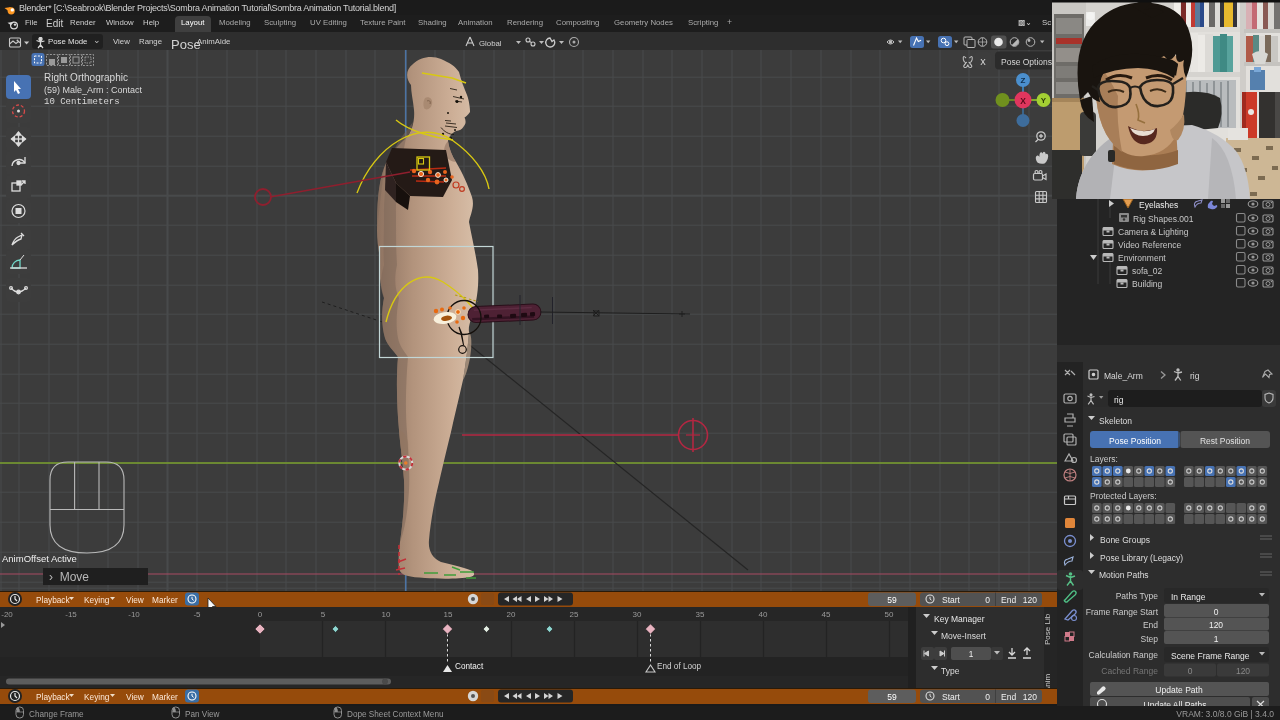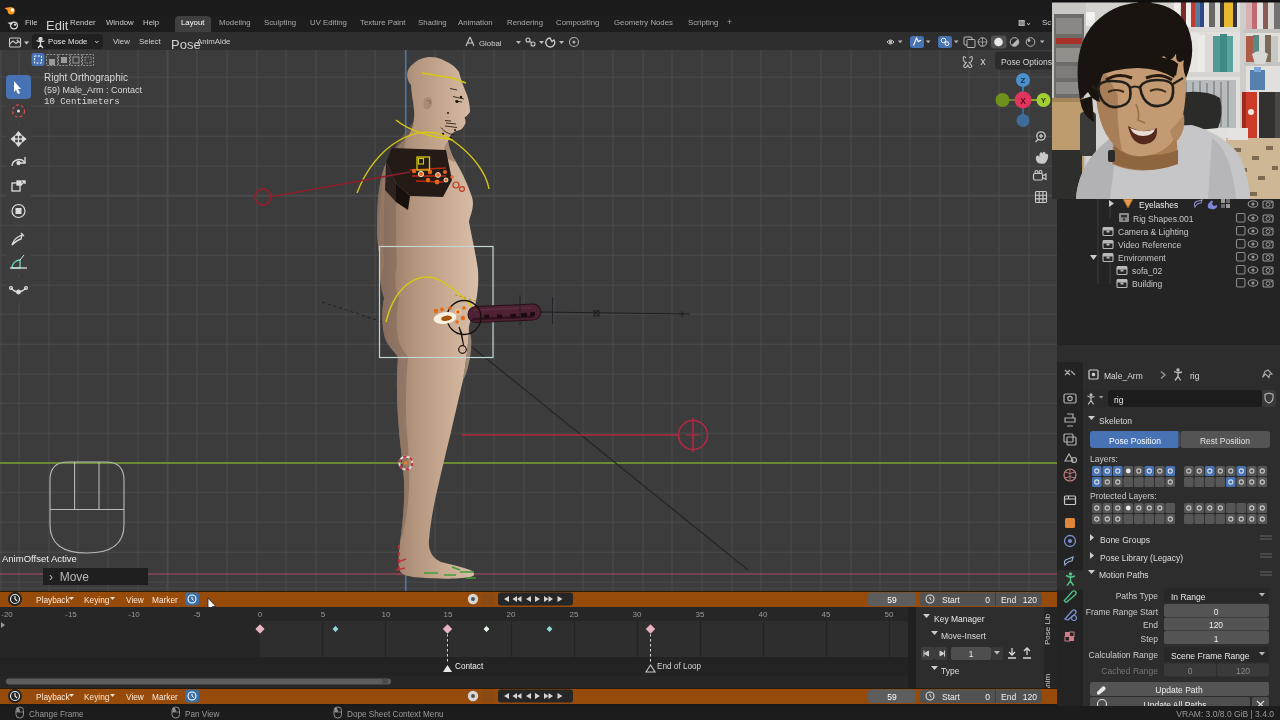--- a/index.html
+++ b/index.html
@@ -14,31 +14,32 @@
 <div id="stage">
 
 <div class="abs" style="left:0;top:0;width:1280px;height:15px;background:#1b1b1b;"></div>
 <div class="t" style="left:4px;top:2px;width:12px;height:11px;">
 <svg width="12" height="11" viewBox="0 0 12 11">
         <circle cx="7.2" cy="5.8" r="3.6" fill="#ff9822"></circle>
         <circle cx="8.3" cy="4.9" r="1.7" fill="#fff"></circle>
         <path d="M0.5 3 L7 2 L4.2 5.8 Z" fill="#ff9822"></path>
       </svg>
 </div>
+<div class="t" style="left:19px;top:2.5px;font-size:9px;letter-spacing:-0.25px;color:#d4d4d4;">Blender* [C:\Seabrook\Blender Projects\Sombra Animation Tutorial\Sombra Animation Tutorial.blend]</div>
 
 <div class="abs" style="left:0;top:15px;width:1280px;height:17px;background:#1d1d1d;"></div>
 <div class="t" style="left:7px;top:17px;">
 <svg width="12" height="11" viewBox="0 0 12 11">
         <circle cx="7" cy="5.5" r="3.4" fill="none" stroke="#d8d8d8" stroke-width="1.2"></circle>
         <circle cx="8" cy="4.6" r="1.2" fill="#d8d8d8"></circle>
         <path d="M0.5 2.8 L7 1.8 L4 5.3 Z" fill="#d8d8d8"></path>
       </svg>
 </div>
 <div class="t" style="left:25px;top:18px;font-size:7.8px;color:#cfcfcf;">File</div>
-<div class="t" style="left:46px;top:18px;font-size:13px;color:#cfcfcf;">Edit</div>
+<div class="t" style="left:46px;top:18px;font-size:10px;color:#cfcfcf;">Edit</div>
 <div class="t" style="left:70px;top:18px;font-size:7.8px;color:#cfcfcf;">Render</div>
 <div class="t" style="left:106px;top:18px;font-size:7.8px;color:#cfcfcf;">Window</div>
 <div class="t" style="left:143px;top:18px;font-size:7.8px;color:#cfcfcf;">Help</div>
 <div class="abs" style="left:175px;top:15.5px;width:36px;height:16px;background:#3f3f3f;border-radius:4px 4px 0 0;"></div>
 <div class="t" style="left:181px;top:18px;font-size:7.8px;color:#ffffff;">Layout</div>
 <div class="t" style="left:219px;top:18px;font-size:7.8px;color:#ababab;">Modeling</div>
 <div class="t" style="left:264px;top:18px;font-size:7.8px;color:#ababab;">Sculpting</div>
 <div class="t" style="left:310px;top:18px;font-size:7.8px;color:#ababab;">UV Editing</div>
 <div class="t" style="left:360px;top:18px;font-size:7.8px;color:#ababab;">Texture Paint</div>
 <div class="t" style="left:418px;top:18px;font-size:7.8px;color:#ababab;">Shading</div>
@@ -67,21 +68,21 @@
 <svg width="11" height="12" viewBox="0 0 11 12">
         <g stroke="#d8d8d8" stroke-width="1.2" fill="none">
           <circle cx="5.5" cy="2" r="1.6" fill="#d8d8d8"></circle>
           <path d="M5.5 4 V8 M5.5 5 L1.5 3.5 M5.5 5 L9.5 4 M5.5 8 L3 11 M5.5 8 L8 11"></path>
         </g>
       </svg>
 </div>
 <div class="t" style="left:48px;top:36.5px;font-size:7.8px;color:#e2e2e2;">Pose Mode</div>
 <div class="t" style="left:93px;top:35px;font-size:9px;color:#c0c0c0;">⌄</div>
 <div class="t" style="left:113px;top:36.5px;font-size:7.8px;color:#d2d2d2;">View</div>
-<div class="t" style="left:139px;top:36.5px;font-size:7.8px;color:#d2d2d2;">Select</div>
+<div class="t" style="left:139px;top:36.5px;font-size:7.8px;color:#d2d2d2;">Range</div>
 <div class="t" style="left:171px;top:36.5px;font-size:13px;color:#d2d2d2;">Pose</div>
 <div class="t" style="left:197px;top:36.5px;font-size:7.8px;color:#d2d2d2;">AnimAide</div>
 <div class="t" style="left:464px;top:35px;">
 <svg width="120" height="14" viewBox="0 0 120 14">
         <g stroke="#ccc" fill="none" stroke-width="1.1">
           <path d="M2 11 L6 2 M6 2 L10 11"></path>
           <path d="M3.5 8 h5"></path>
         </g>
         <text x="15" y="10.5" font-size="7.8" fill="#d2d2d2" font-family="Liberation Sans">Global</text>
         <path d="M52 6 l2.5 3 2.5-3z" fill="#bbb"></path>

